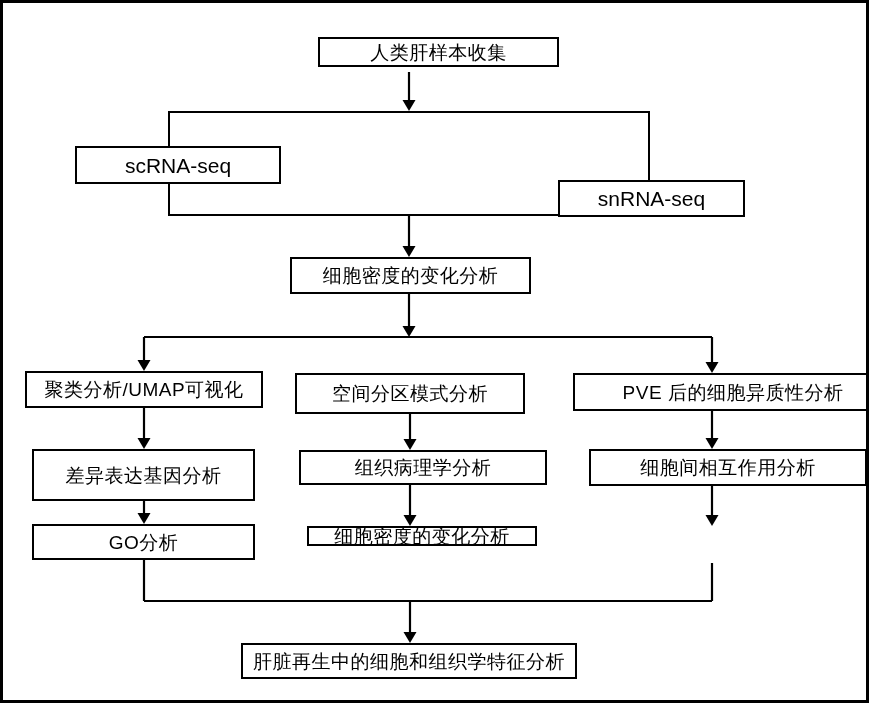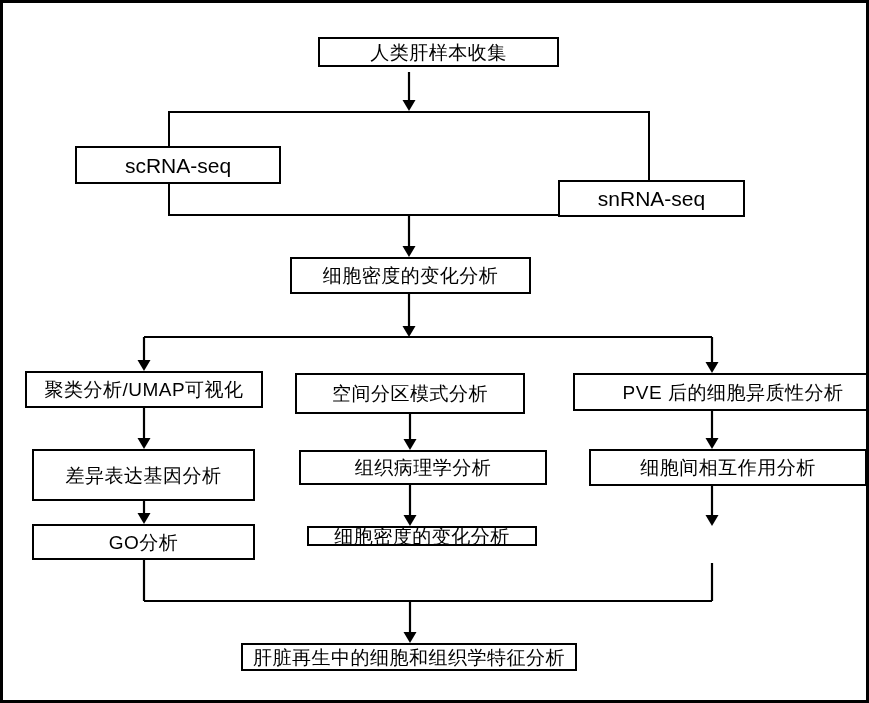--- a/index.html
+++ b/index.html
@@ -36,21 +36,21 @@
   .n-combine {left:287px;top:254px;width:241px;height:37px;}
   .n-c1r1{left:22px; top:368px;width:238px;height:37px;text-align:right;}
   .n-c2r1{left:292px;top:370px;width:230px;height:41px;}
   .n-c3r1{left:570px;top:370px;width:320px;height:38px;}
   .n-c1r2{left:29px; top:446px;width:223px;height:52px;}
   .n-c2r2{left:296px;top:447px;width:248px;height:35px;}
   .n-c3r2{left:570px;top:446px;width:278px;height:37px;margin-left:16px;}
   .n-c1r3{left:29px; top:521px;width:223px;height:36px;}
   .n-c2r3{left:304px;top:523px;width:230px;height:20px;}
   .n-c3r3{left:570px;top:523px;width:278px;height:37px;}
-  .n-final{left:238px;top:640px;width:336px;height:28px;text-align:center;}
+  .n-final{left:238px;top:640px;width:336px;height:36px;text-align:center;}
 </style>
 </head>
 <body>
 
 <div class="canvas">
 
   <svg class="connectors" viewBox="0 0 869 703" xmlns="http://www.w3.org/2000/svg">
     <g stroke="#000" stroke-width="2.2" fill="none">
 
       <line x1="406" y1="69" x2="406" y2="98"></line>

